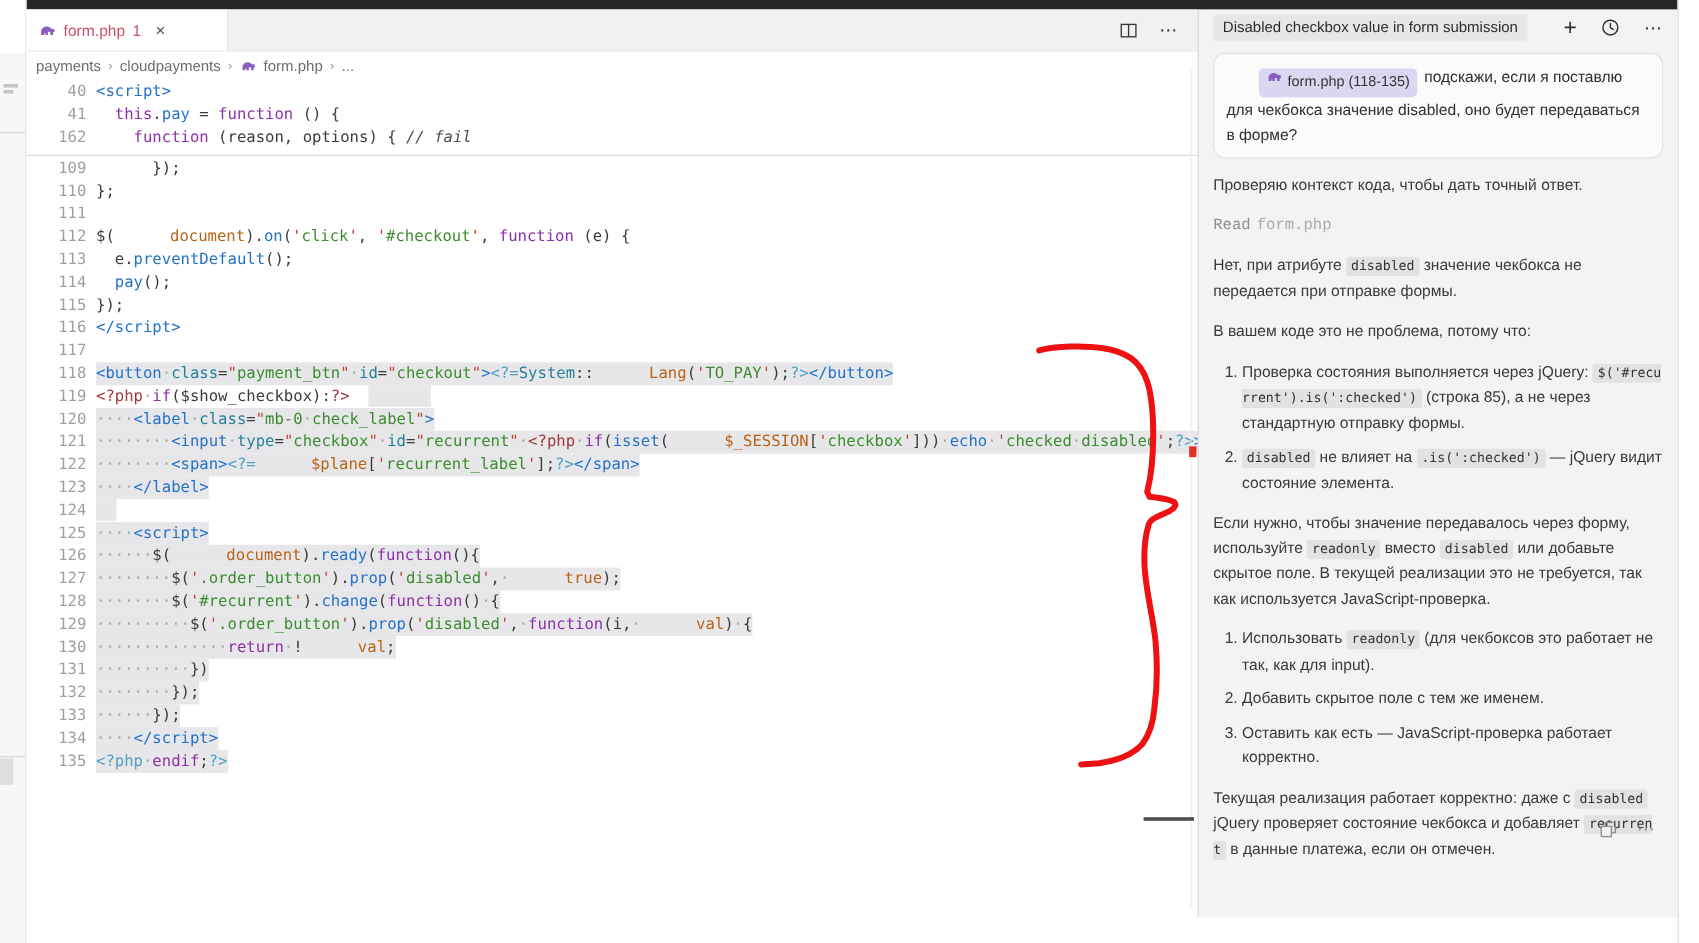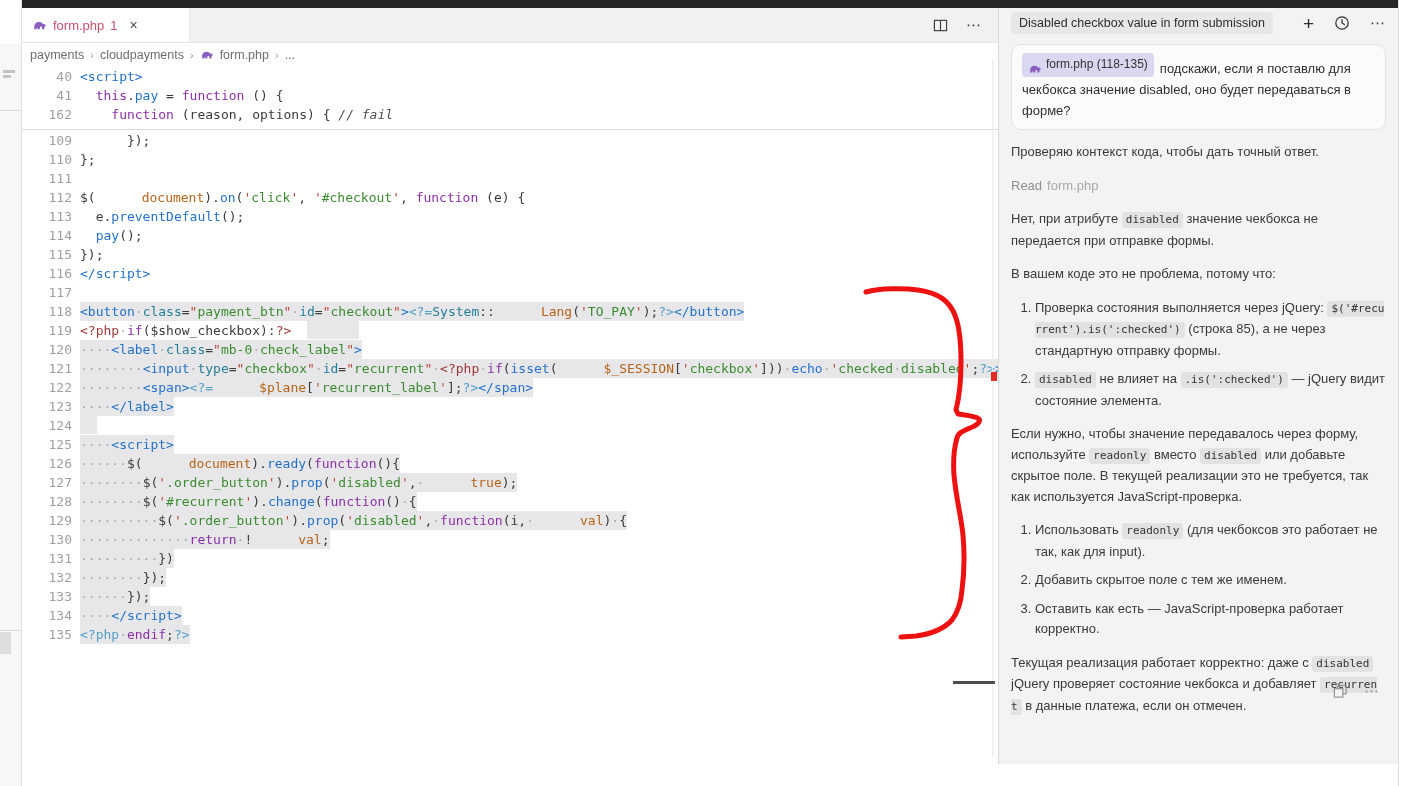--- a/index.html
+++ b/index.html
@@ -54,24 +54,24 @@
   #red-marker{position:absolute;left:969px;top:364px;width:6px;height:9px;background:#e22d25;}
   #hthumb{position:absolute;left:931px;top:673px;width:42px;height:3px;background:#4d4d4d;}
   
   #chat{position:absolute;left:998px;top:8px;width:400px;height:756px;background:#f3f3f3;border-left:1px solid #d9d9d9;box-sizing:border-box;}
   .chat-inner{padding:2px 12px 0 12px;}
   .chat-header{display:flex;align-items:center;margin-bottom:8px;height:26px;}
   .chat-title{background:#e7e7e7;border-radius:3px;padding:4px 8px;font-size:12.5px;color:#2d2d2d;white-space:nowrap;overflow:hidden;text-overflow:ellipsis;max-width:262px;}
   .chat-hicons{margin-left:auto;display:flex;align-items:center;gap:20px;color:#2f2f2f;}
   .plus{font-size:19px;font-weight:400;line-height:1;cursor:pointer;}
   .bubble{background:#fbfbfc;border:1px solid #e2e2e5;border-radius:10px;padding:8px 10px;font-size:13px;line-height:21px;color:#2f2f2f;margin-bottom:12px;}
-  .chip{display:inline-flex;align-items:flex-end;gap:4px;background:#d9d8f0;border-radius:4px;padding:1px 6px 2px;font-size:12px;color:#333;margin-right:6px;vertical-align:-2px;cursor:pointer;}
+  .chip{display:inline-flex;align-items:flex-start;gap:4px;background:#d9d8f0;border-radius:4px;padding:1px 6px 2px;font-size:12px;color:#333;margin-right:6px;vertical-align:-2px;cursor:pointer;margin-left:27px;}
   .msg{font-size:13px;line-height:20.5px;color:#3a3a3a;}
   .msg p{margin:0 0 13px;}
-  .tool-row{color:#8f8f8f;margin:0 0 13px;font-size:13px;}
+  .tool-row{color:#8f8f8f;margin:0 0 13px;font-size:13px;font-family:Liberation Mono, monospace;}
   .tool-file{color:#a9a9a9;margin-left:5px;cursor:pointer;}
   .msg ol{margin:0 0 13px;padding-left:24px;}
   .msg li{margin-bottom:8px;}
   .icode{font-family:"DejaVu Sans Mono",monospace;font-size:11px;background:#e2e2e2;border-radius:3px;padding:1px 4px 2px;color:#333;word-break:break-all;}
   .chat-footer{position:absolute;top:674px;right:18px;display:flex;align-items:center;gap:16px;color:#8f8f8f;}
   .chat-footer .dots{color:#8f8f8f;}
   
   #chat-scrollcol{position:absolute;left:1398px;top:0;width:18px;height:786px;background:#ffffff;border-left:1px solid #dcdcdc;box-sizing:border-box;}
   
   #annotation{position:absolute;left:0;top:0;width:1416px;height:786px;pointer-events:none;z-index:40;}

